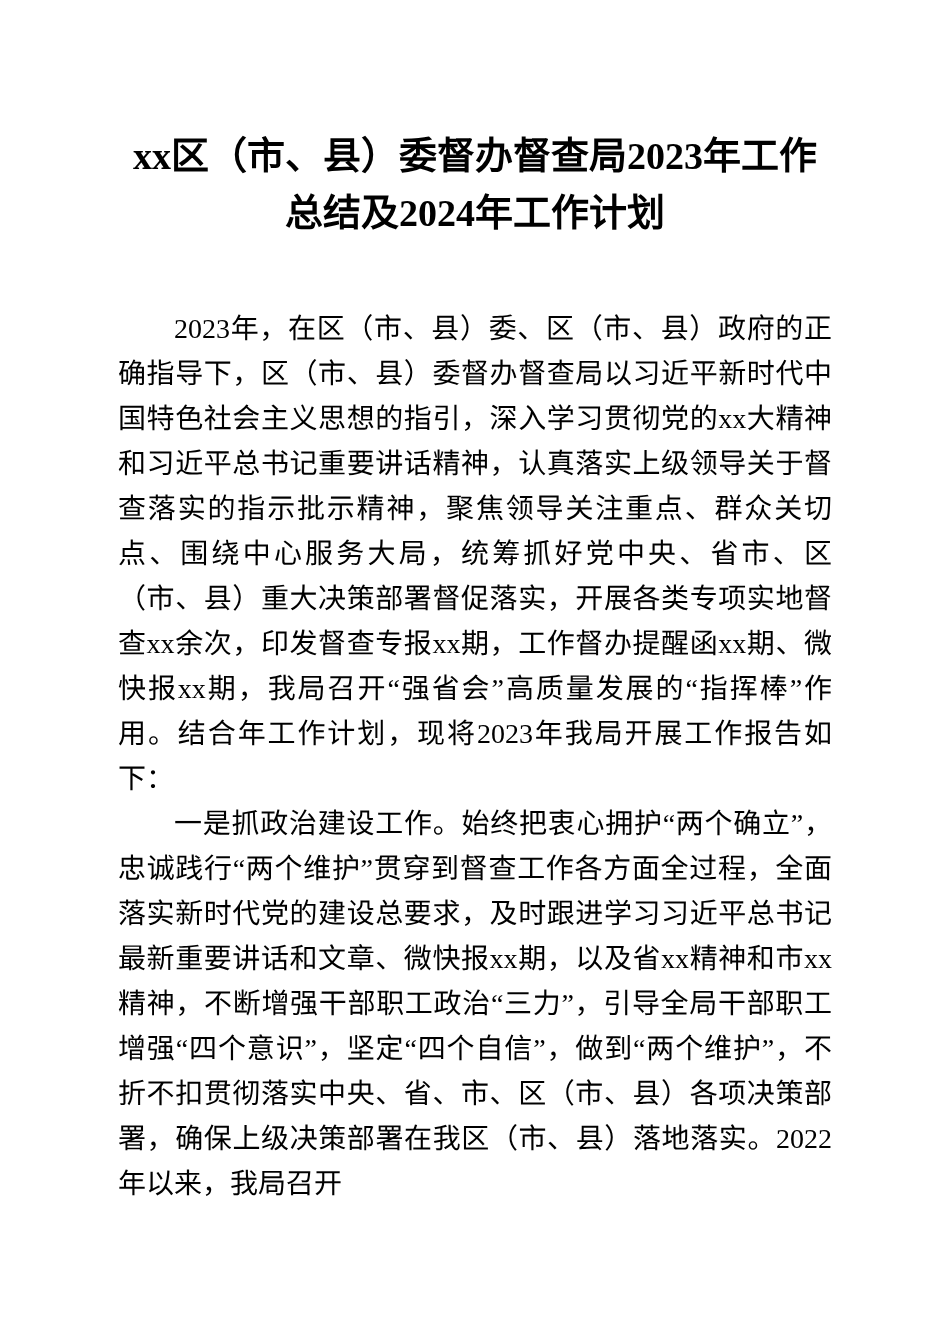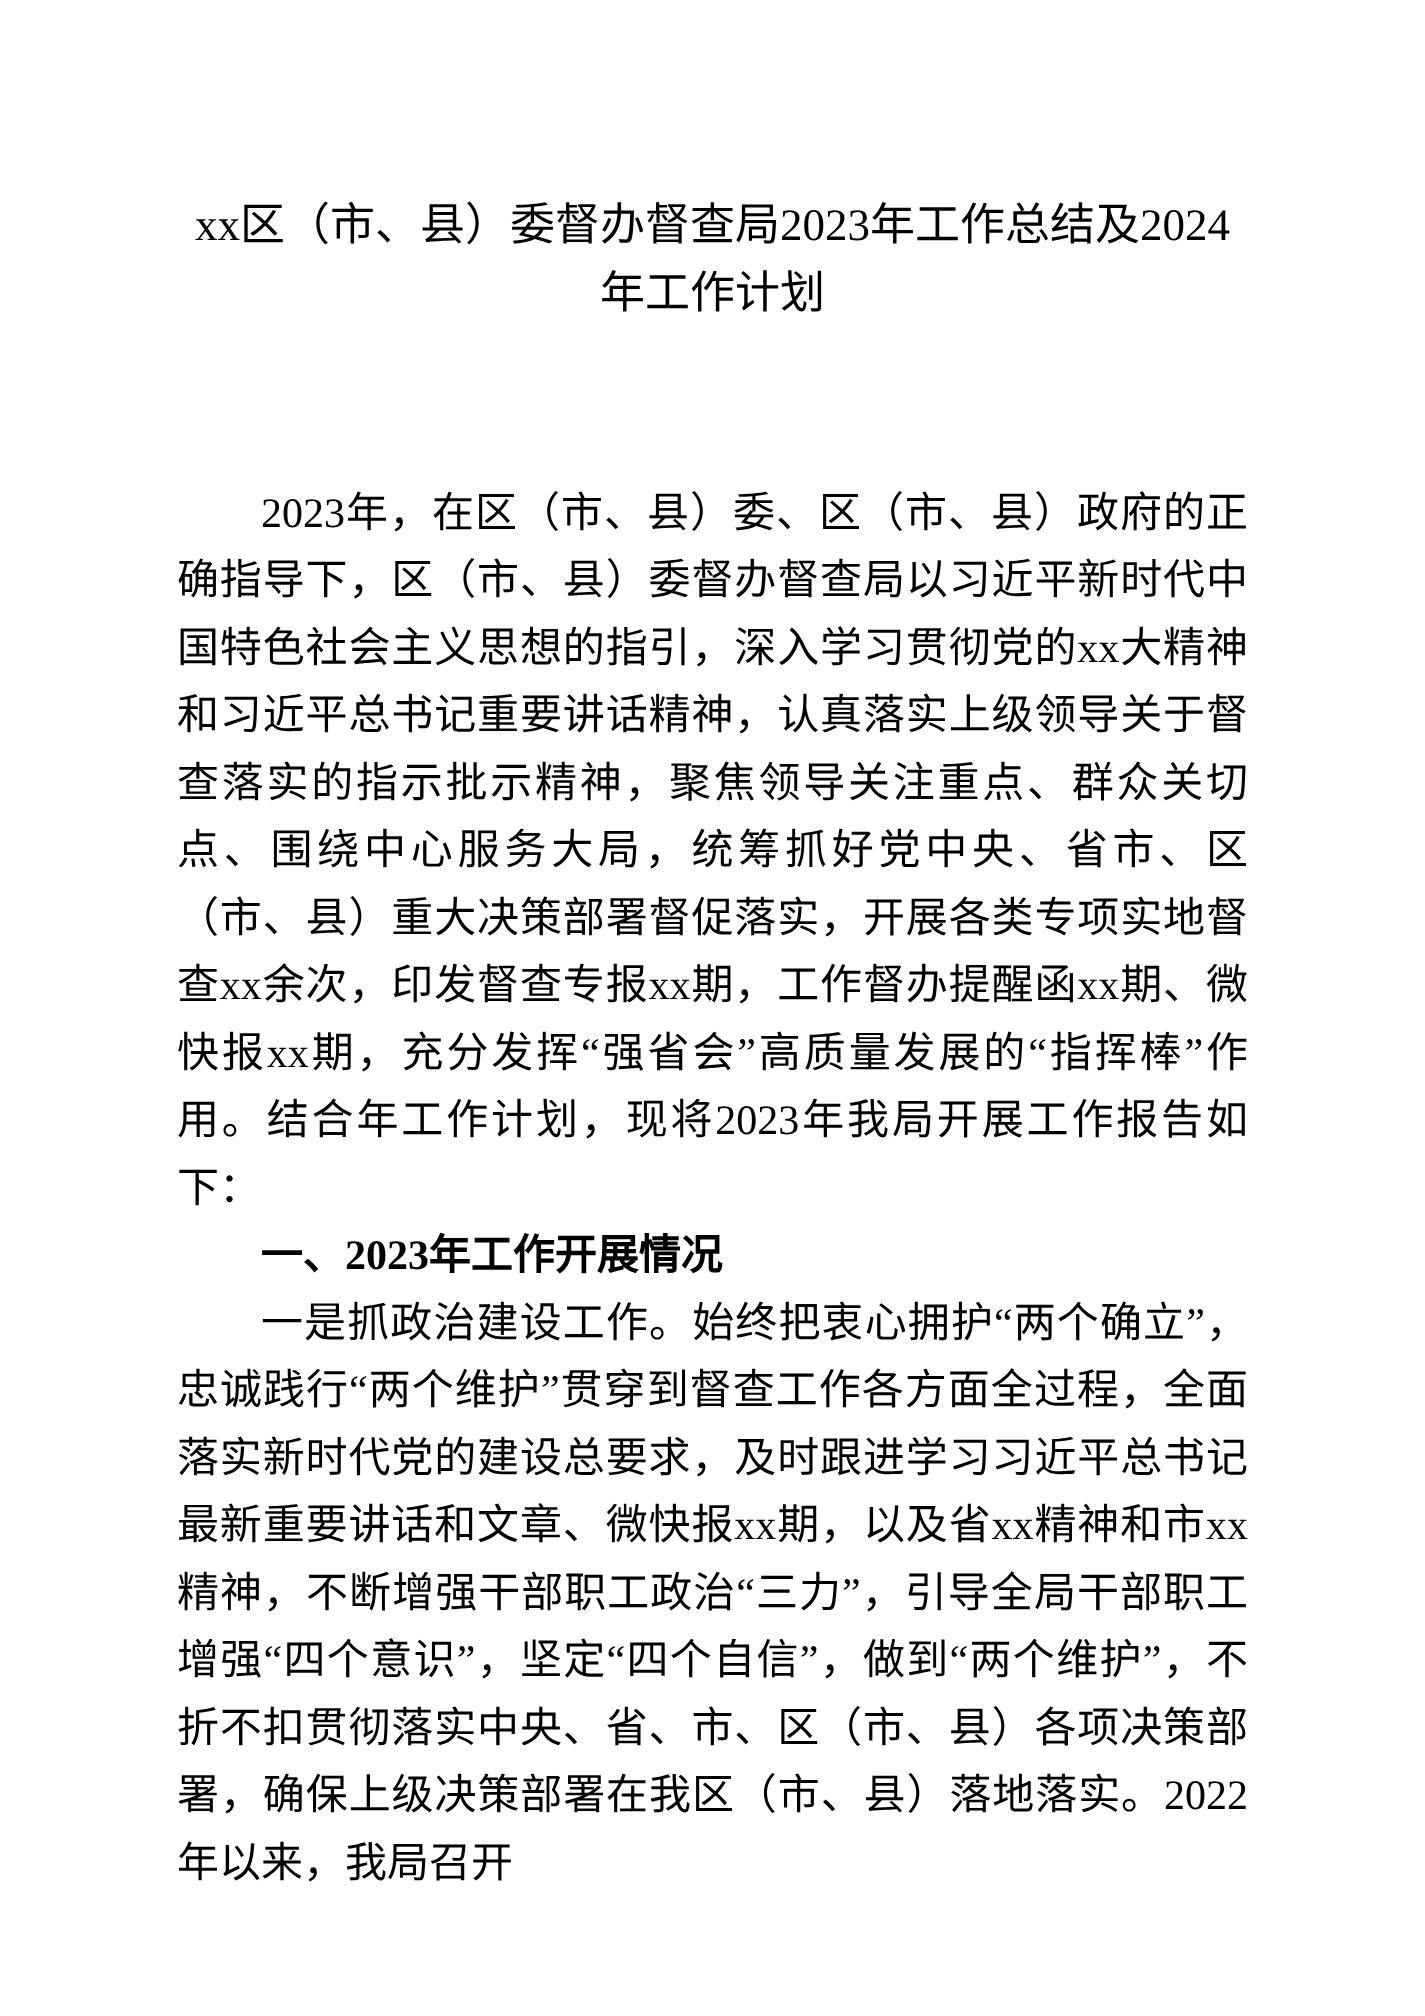--- a/index.html
+++ b/index.html
@@ -15,25 +15,25 @@
     box-sizing: border-box;
   }
   .page {
     width: 950px;
     min-height: 1344px;
     box-sizing: border-box;
     padding: 128px 118px 60px 118px;
     background: #ffffff;
   }
   .doc-title {
-    font-size: 30px;
-    font-weight: normal;
+    font-size: 38px;
+    font-weight: bold;
     text-align: center;
     line-height: 1.5;
-    margin: 0 0 102px 0;
+    margin: 0 0 64px 0;
     font-family: "Liberation Serif", "DejaVu Serif", serif;
   }
   .para {
     font-size: 28px;
     line-height: 45px;
     text-align: justify;
     text-indent: 2em;
     margin: 0;
     word-break: break-all;
   }
@@ -47,20 +47,19 @@
     font-weight: normal;
   }
 </style>
 </head>
 <body>
 
 <div class="page">
 
   <h1 class="doc-title">xx区（市、县）委督办督查局2023年工作总结及2024年工作计划</h1>
 
-  <p class="para">2023年，在区（市、县）委、区（市、县）政府的正确指导下，区（市、县）委督办督查局以习近平新时代中国特色社会主义思想的指引，深入学习贯彻党的xx大精神和习近平总书记重要讲话精神，认真落实上级领导关于督查落实的指示批示精神，聚焦领导关注重点、群众关切点、围绕中心服务大局，统筹抓好党中央、省市、区（市、县）重大决策部署督促落实，开展各类专项实地督查xx余次，印发督查专报xx期，工作督办提醒函xx期、微快报xx期，充分发挥“强省会”高质量发展的“指挥棒”作用。结合年工作计划，现将2023年我局开展工作报告如下：</p>
+  <p class="para">2023年，在区（市、县）委、区（市、县）政府的正确指导下，区（市、县）委督办督查局以习近平新时代中国特色社会主义思想的指引，深入学习贯彻党的xx大精神和习近平总书记重要讲话精神，认真落实上级领导关于督查落实的指示批示精神，聚焦领导关注重点、群众关切点、围绕中心服务大局，统筹抓好党中央、省市、区（市、县）重大决策部署督促落实，开展各类专项实地督查xx余次，印发督查专报xx期，工作督办提醒函xx期、微快报xx期，我局召开“强省会”高质量发展的“指挥棒”作用。结合年工作计划，现将2023年我局开展工作报告如下：</p>
 
-  <p class="para heading1">一、2023年工作开展情况</p>
 
 
   <p class="para"><span class="lead-bold">一是抓政治建设工作。</span><span>始终把衷心拥护“两个确立”，忠诚践行“两个维护”贯穿到督查工作各方面全过程，全面落实新时代党的建设总要求，及时跟进学习习近平总书记最新重要讲话和文章、微快报xx期，以及省xx精神和市xx精神，不断增强干部职工政治“三力”，引导全局干部职工增强“四个意识”，坚定“四个自信”，做到“两个维护”，不折不扣贯彻落实中央、省、市、区（市、县）各项决策部署，确保上级决策部署在我区（市、县）落地落实。2022年以来，我局召开</span></p>
 
 </div>
 
 </body></html>

